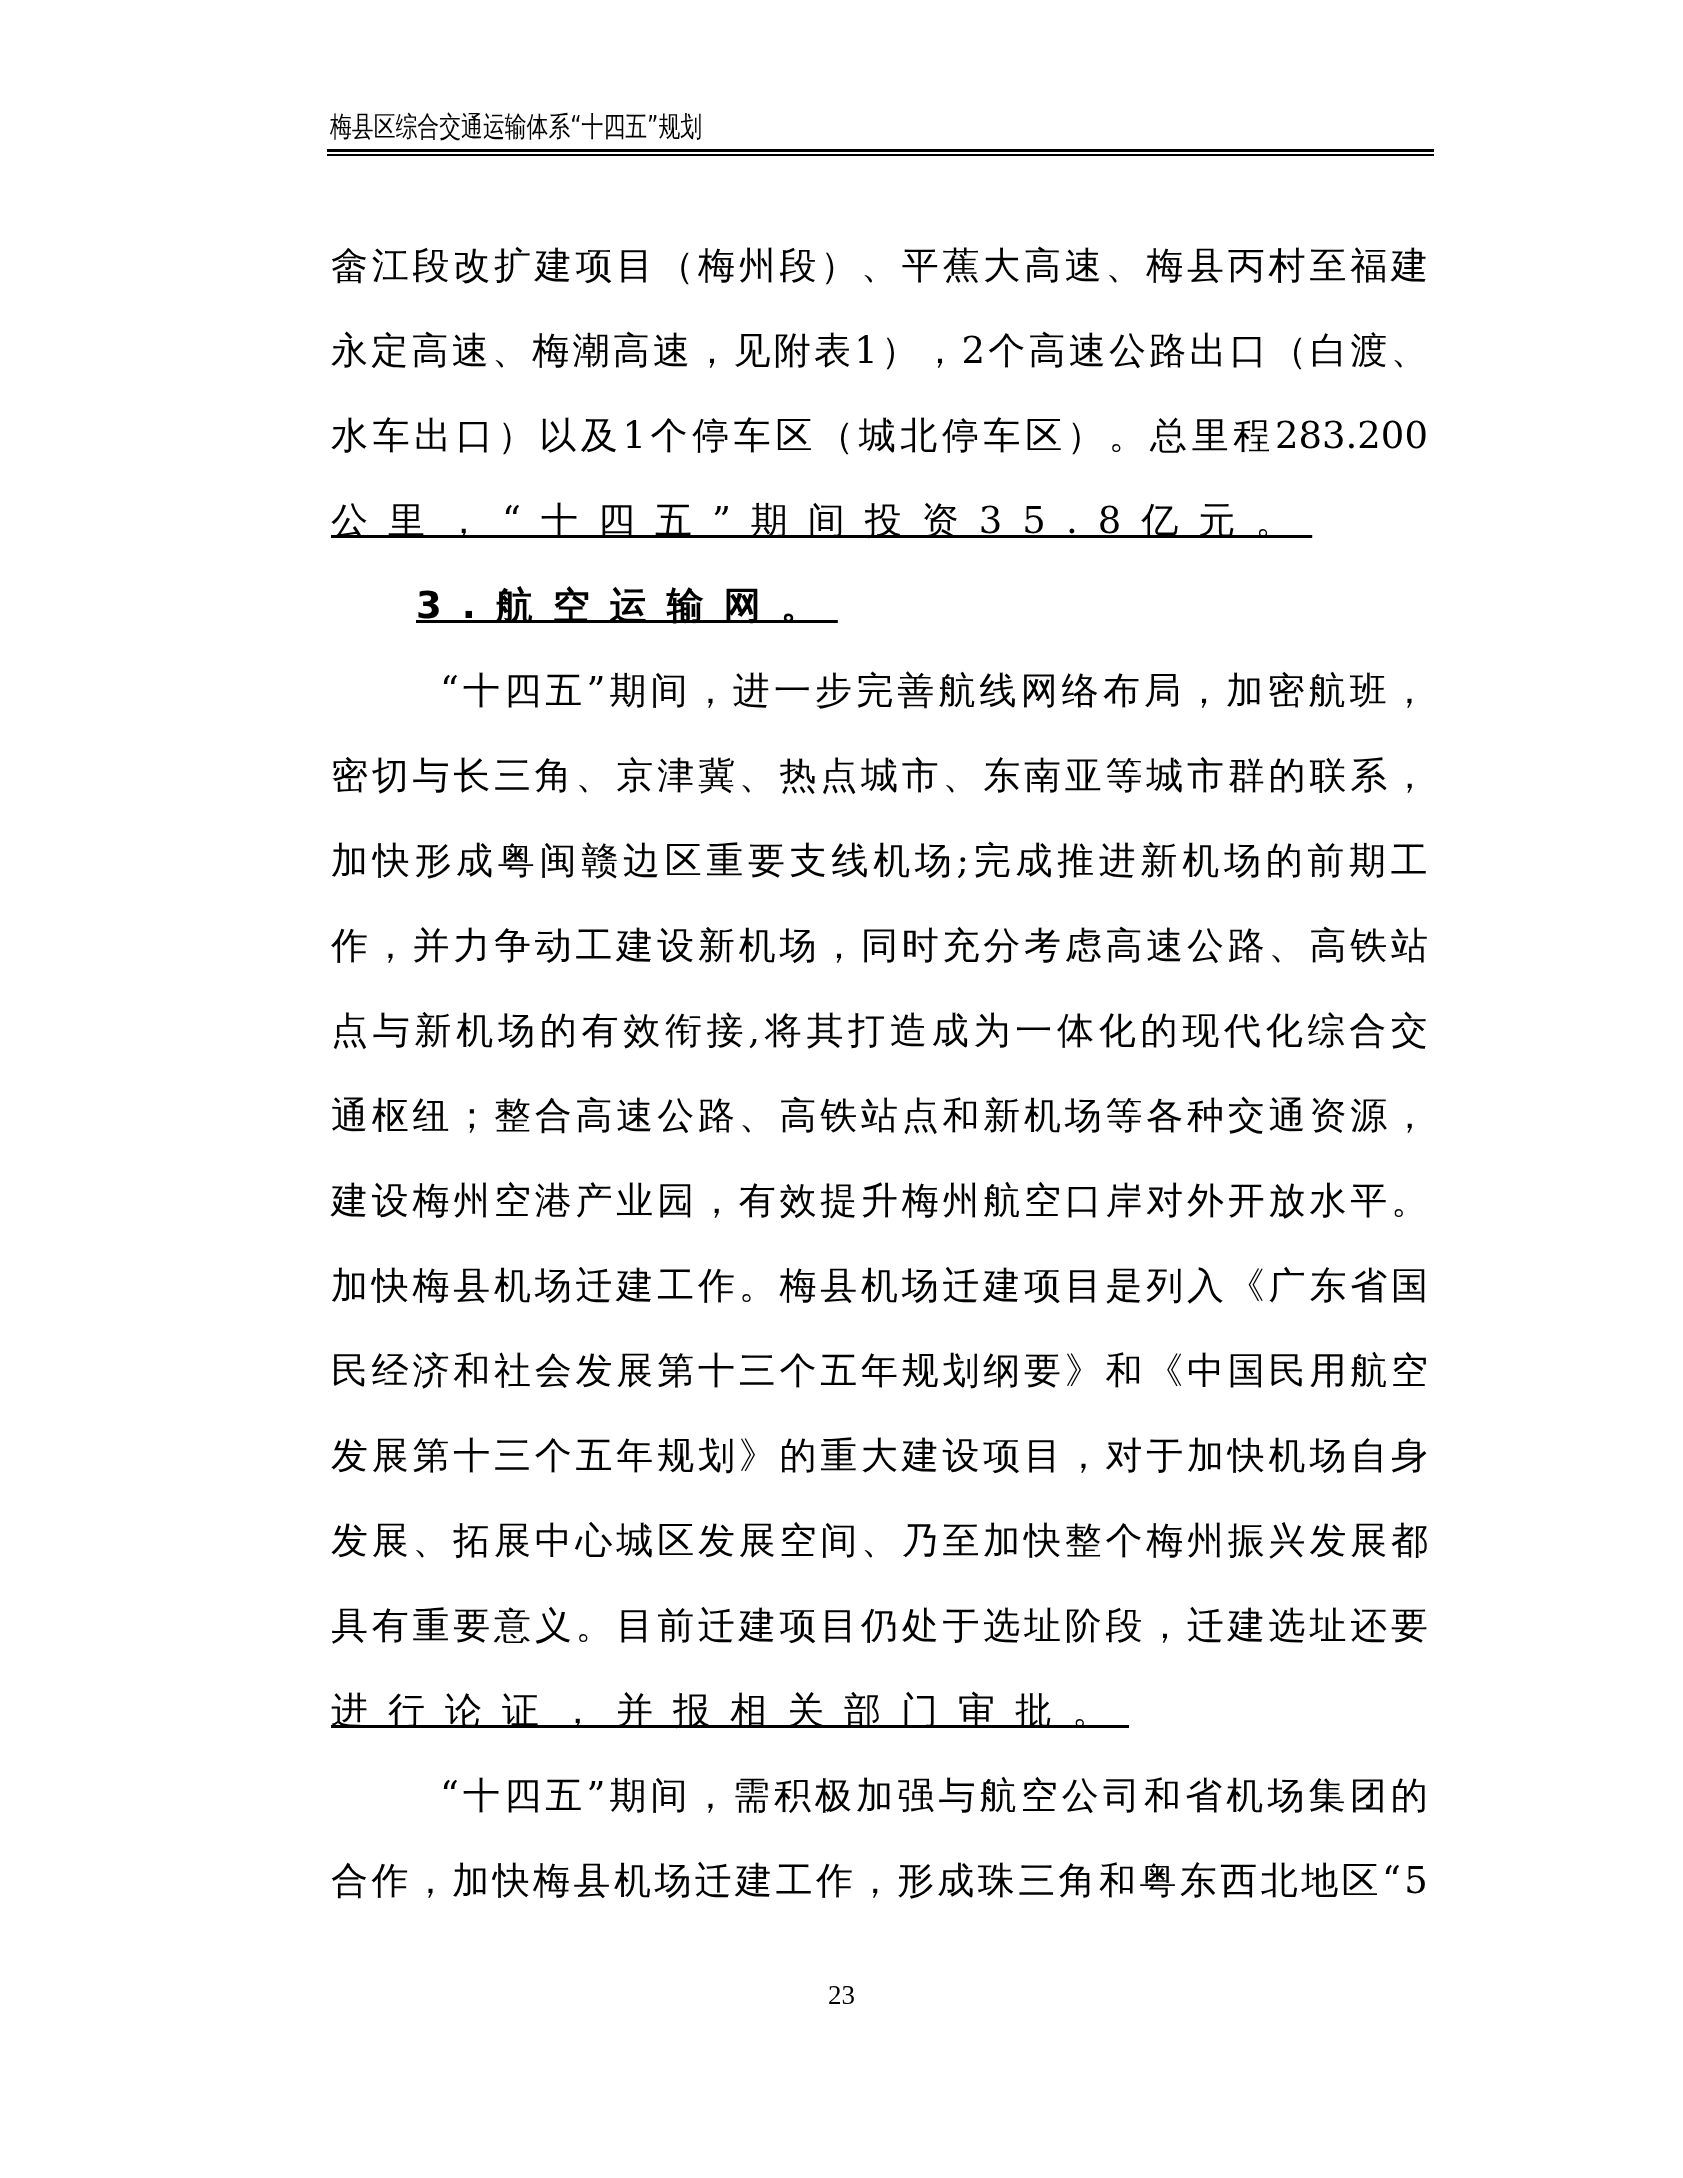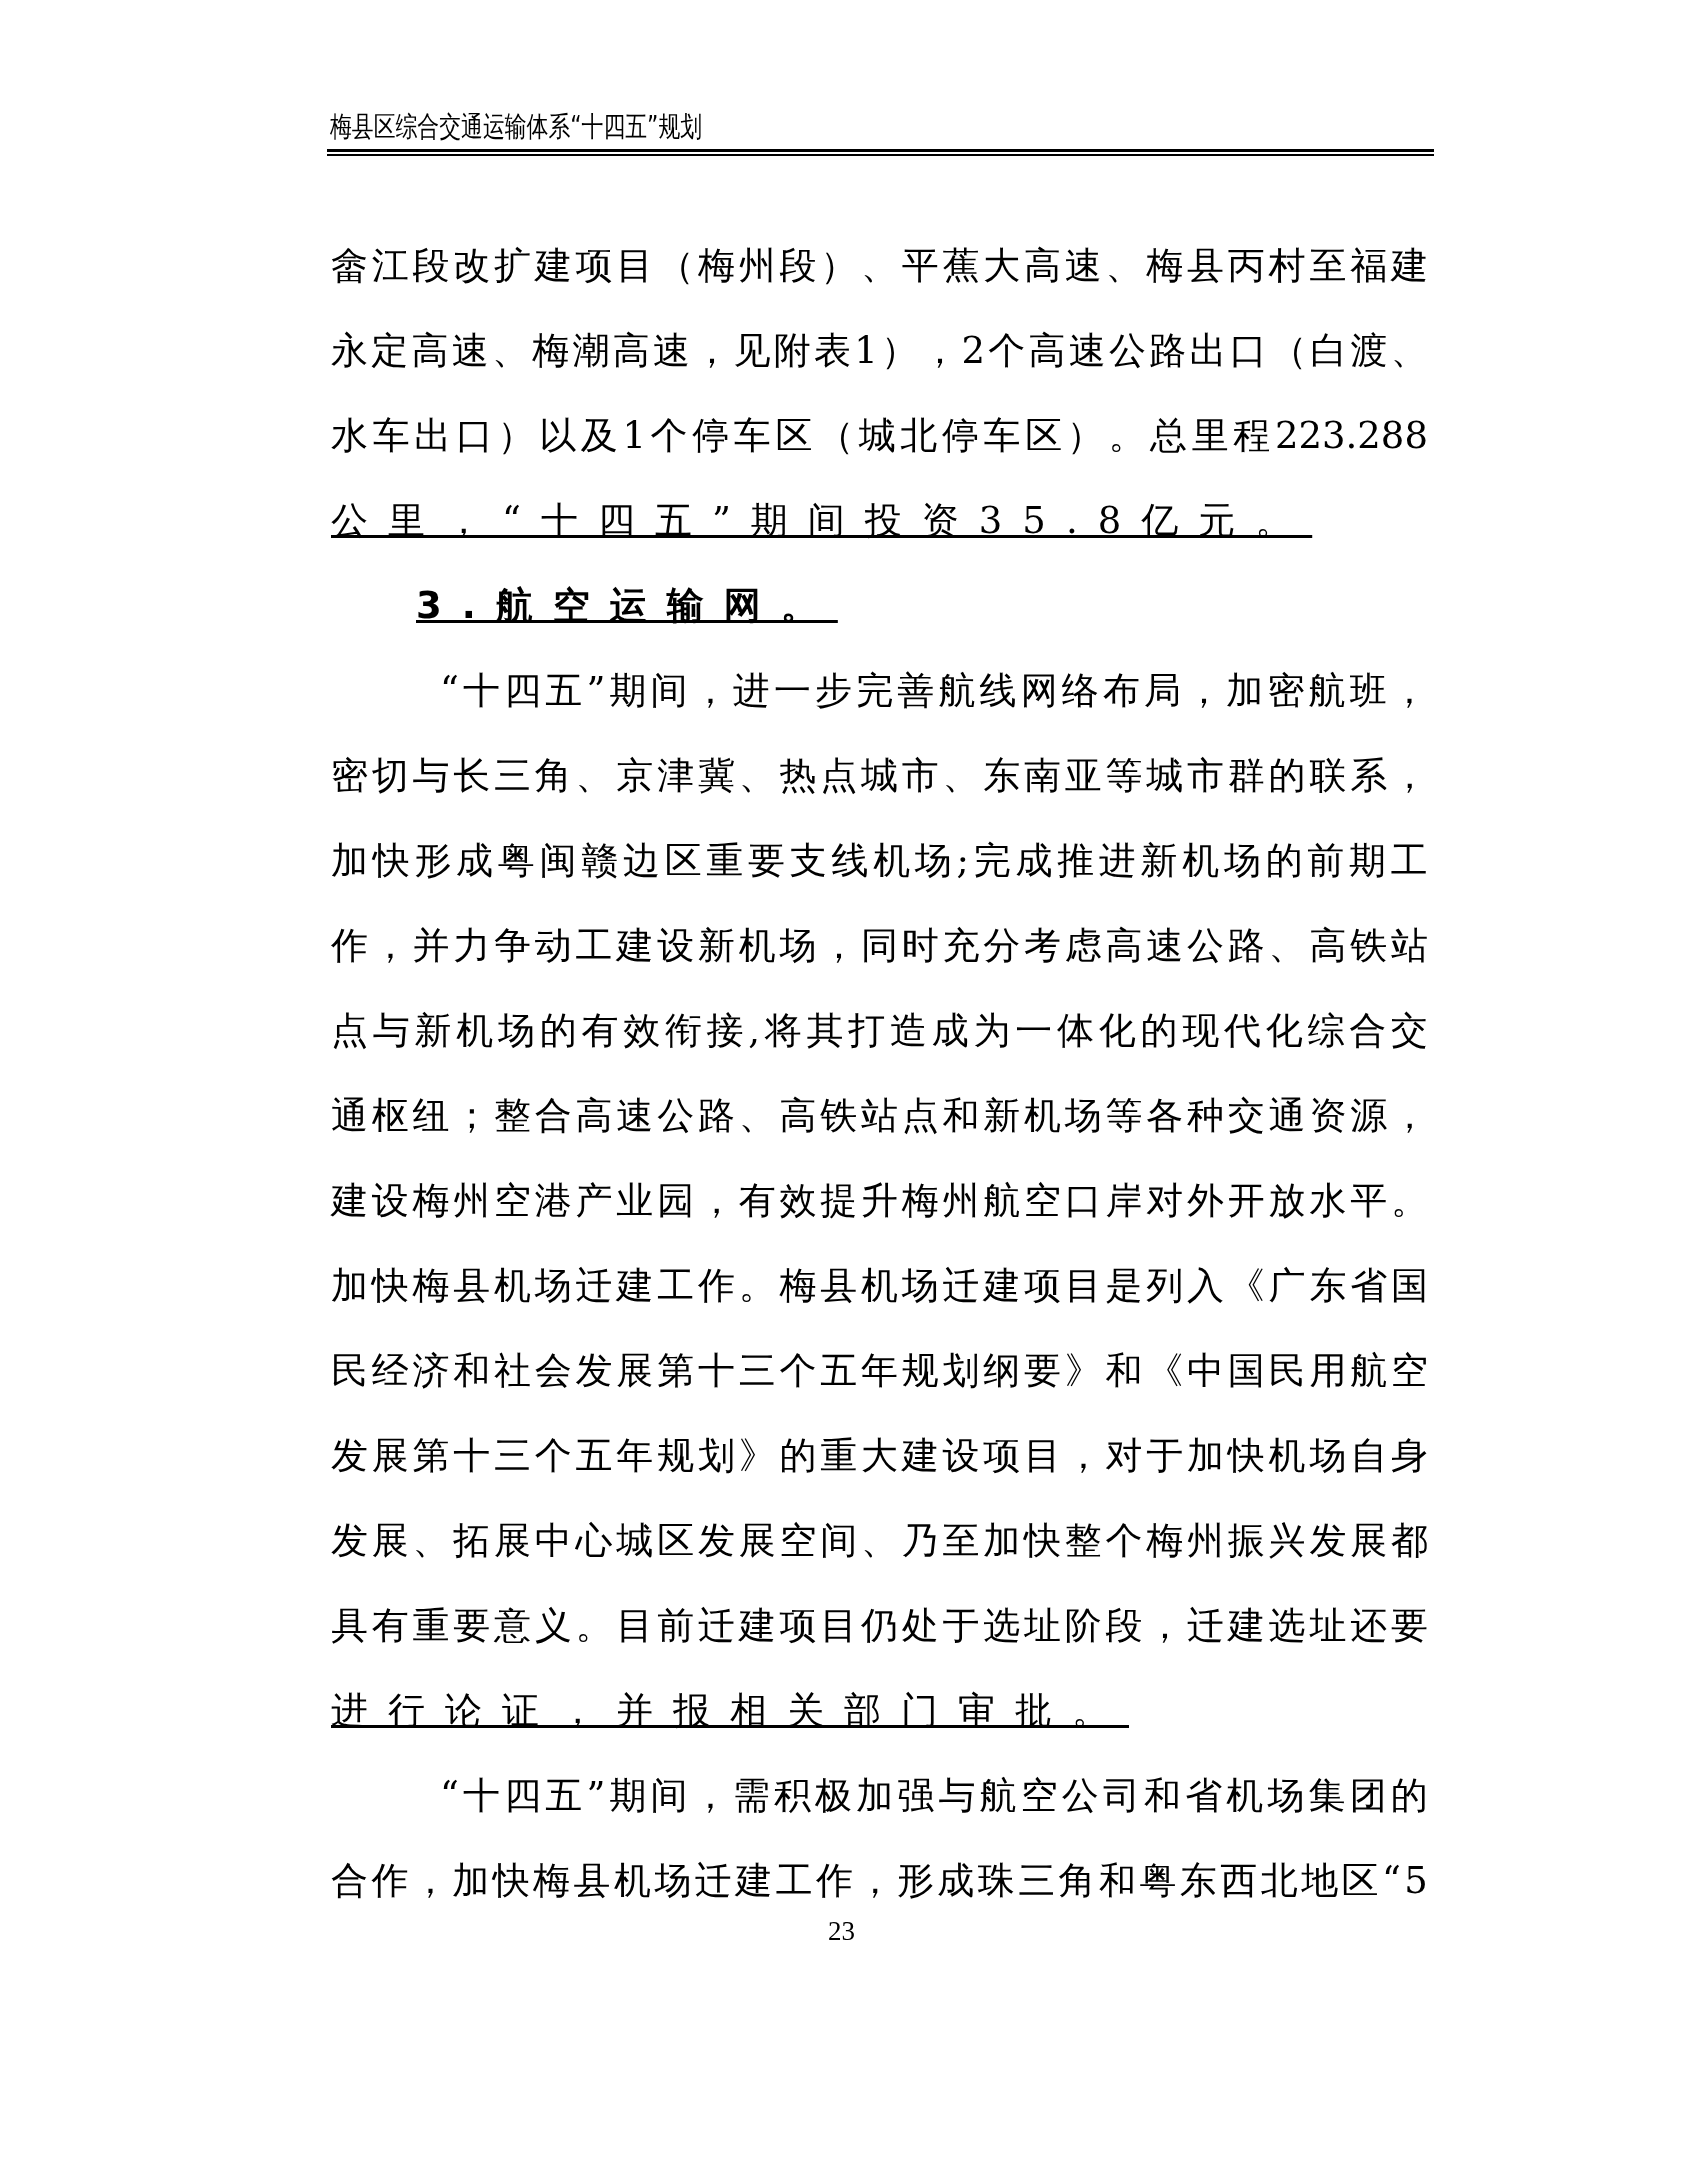--- a/index.html
+++ b/index.html
@@ -73,21 +73,21 @@
     font-weight: bold;
     font-family: "DejaVu Sans", "Liberation Sans", sans-serif;
     padding-left: 85px;
     letter-spacing: 4px;
     text-align: center;
   }
   .page-number {
     position: absolute;
     left: 0;
     width: 1683px;
-    top: 1916px;
+    top: 1980px;
     text-align: center;
     font-size: 27px;
     font-family: "Liberation Serif", "DejaVu Serif", serif;
   }
 </style>
 </head>
 <body>
 
 <div class="running-header">梅县区综合交通运输体系“十四五”规划</div>
 <div class="rule-thick"></div>
@@ -170,21 +170,21 @@
       <span class="ch">城</span>
       <span class="ch">北</span>
       <span class="ch">停</span>
       <span class="ch">车</span>
       <span class="ch">区</span>
       <span class="ch">）</span>
       <span class="ch">。</span>
       <span class="ch">总</span>
       <span class="ch">里</span>
       <span class="ch">程</span>
-      <span class="ch">223.288</span>
+      <span class="ch">283.200</span>
     </div>
   <div class="line last">公里，“十四五”期间投资35.8亿元。</div>
   <div class="line heading last">3.航空运输网。</div>
   <div class="line indent">
       <span class="ch">“</span>
       <span class="ch">十</span>
       <span class="ch">四</span>
       <span class="ch">五</span>
       <span class="ch">”</span>
       <span class="ch">期</span>

